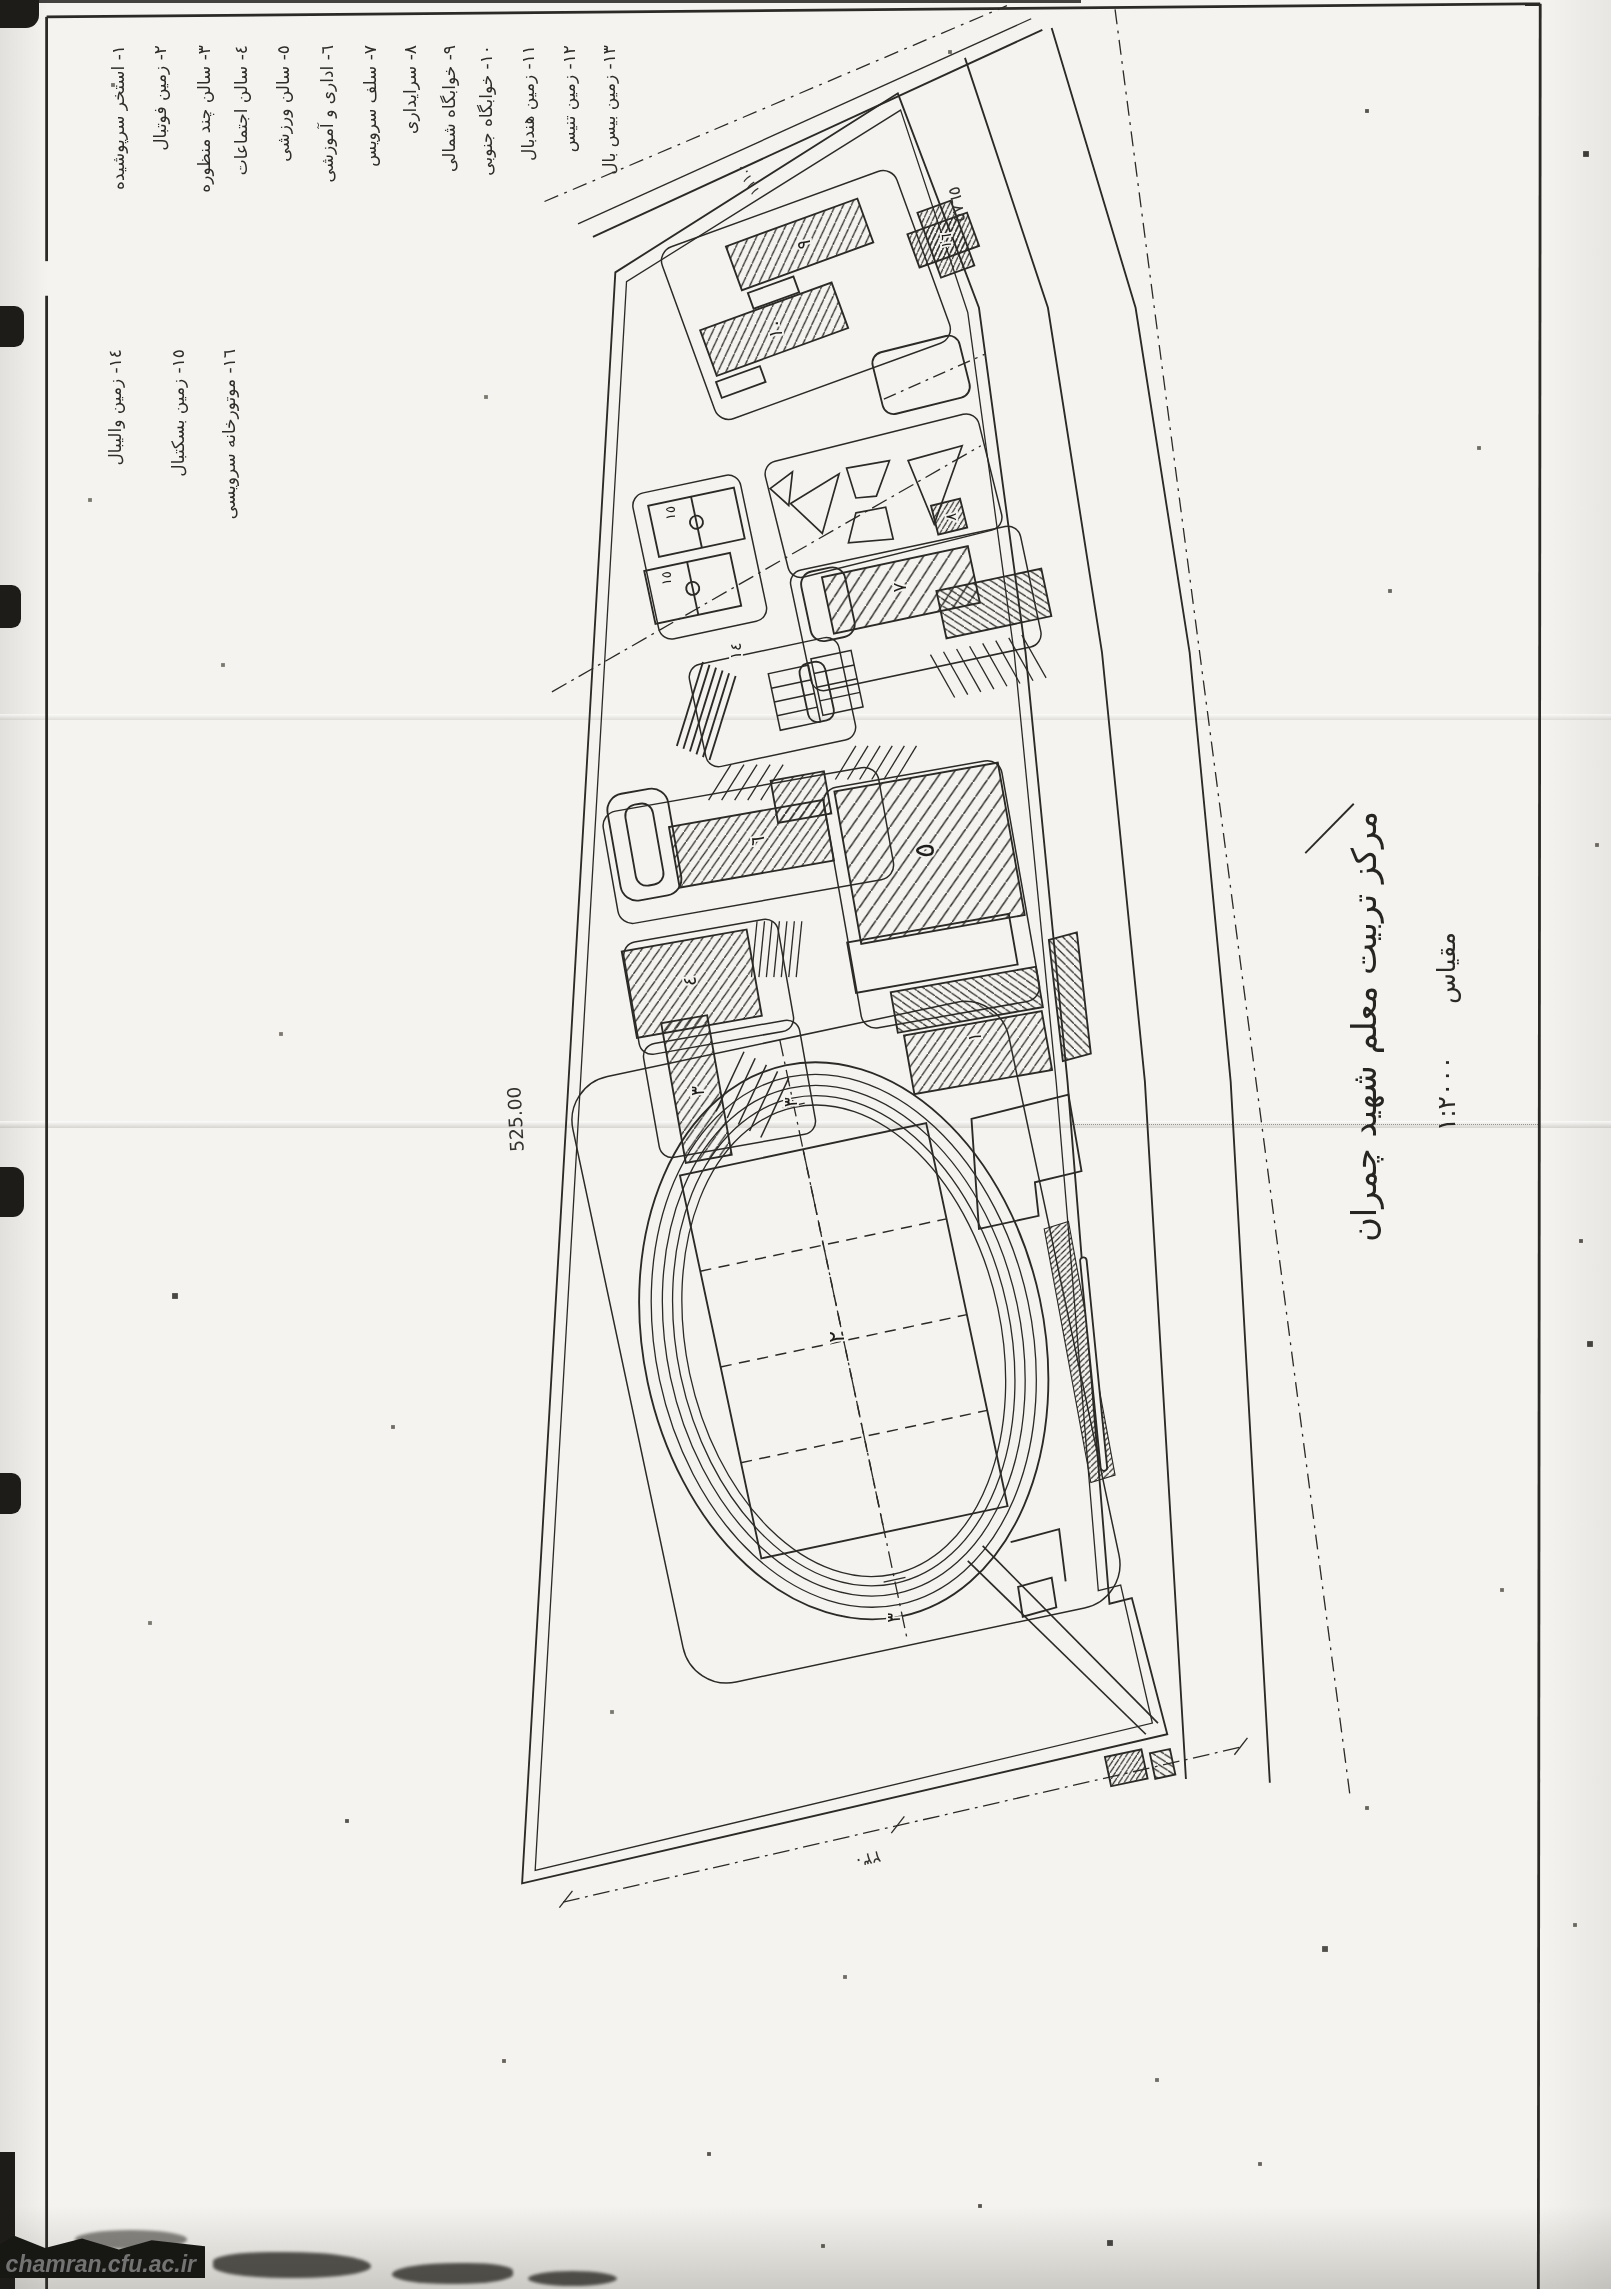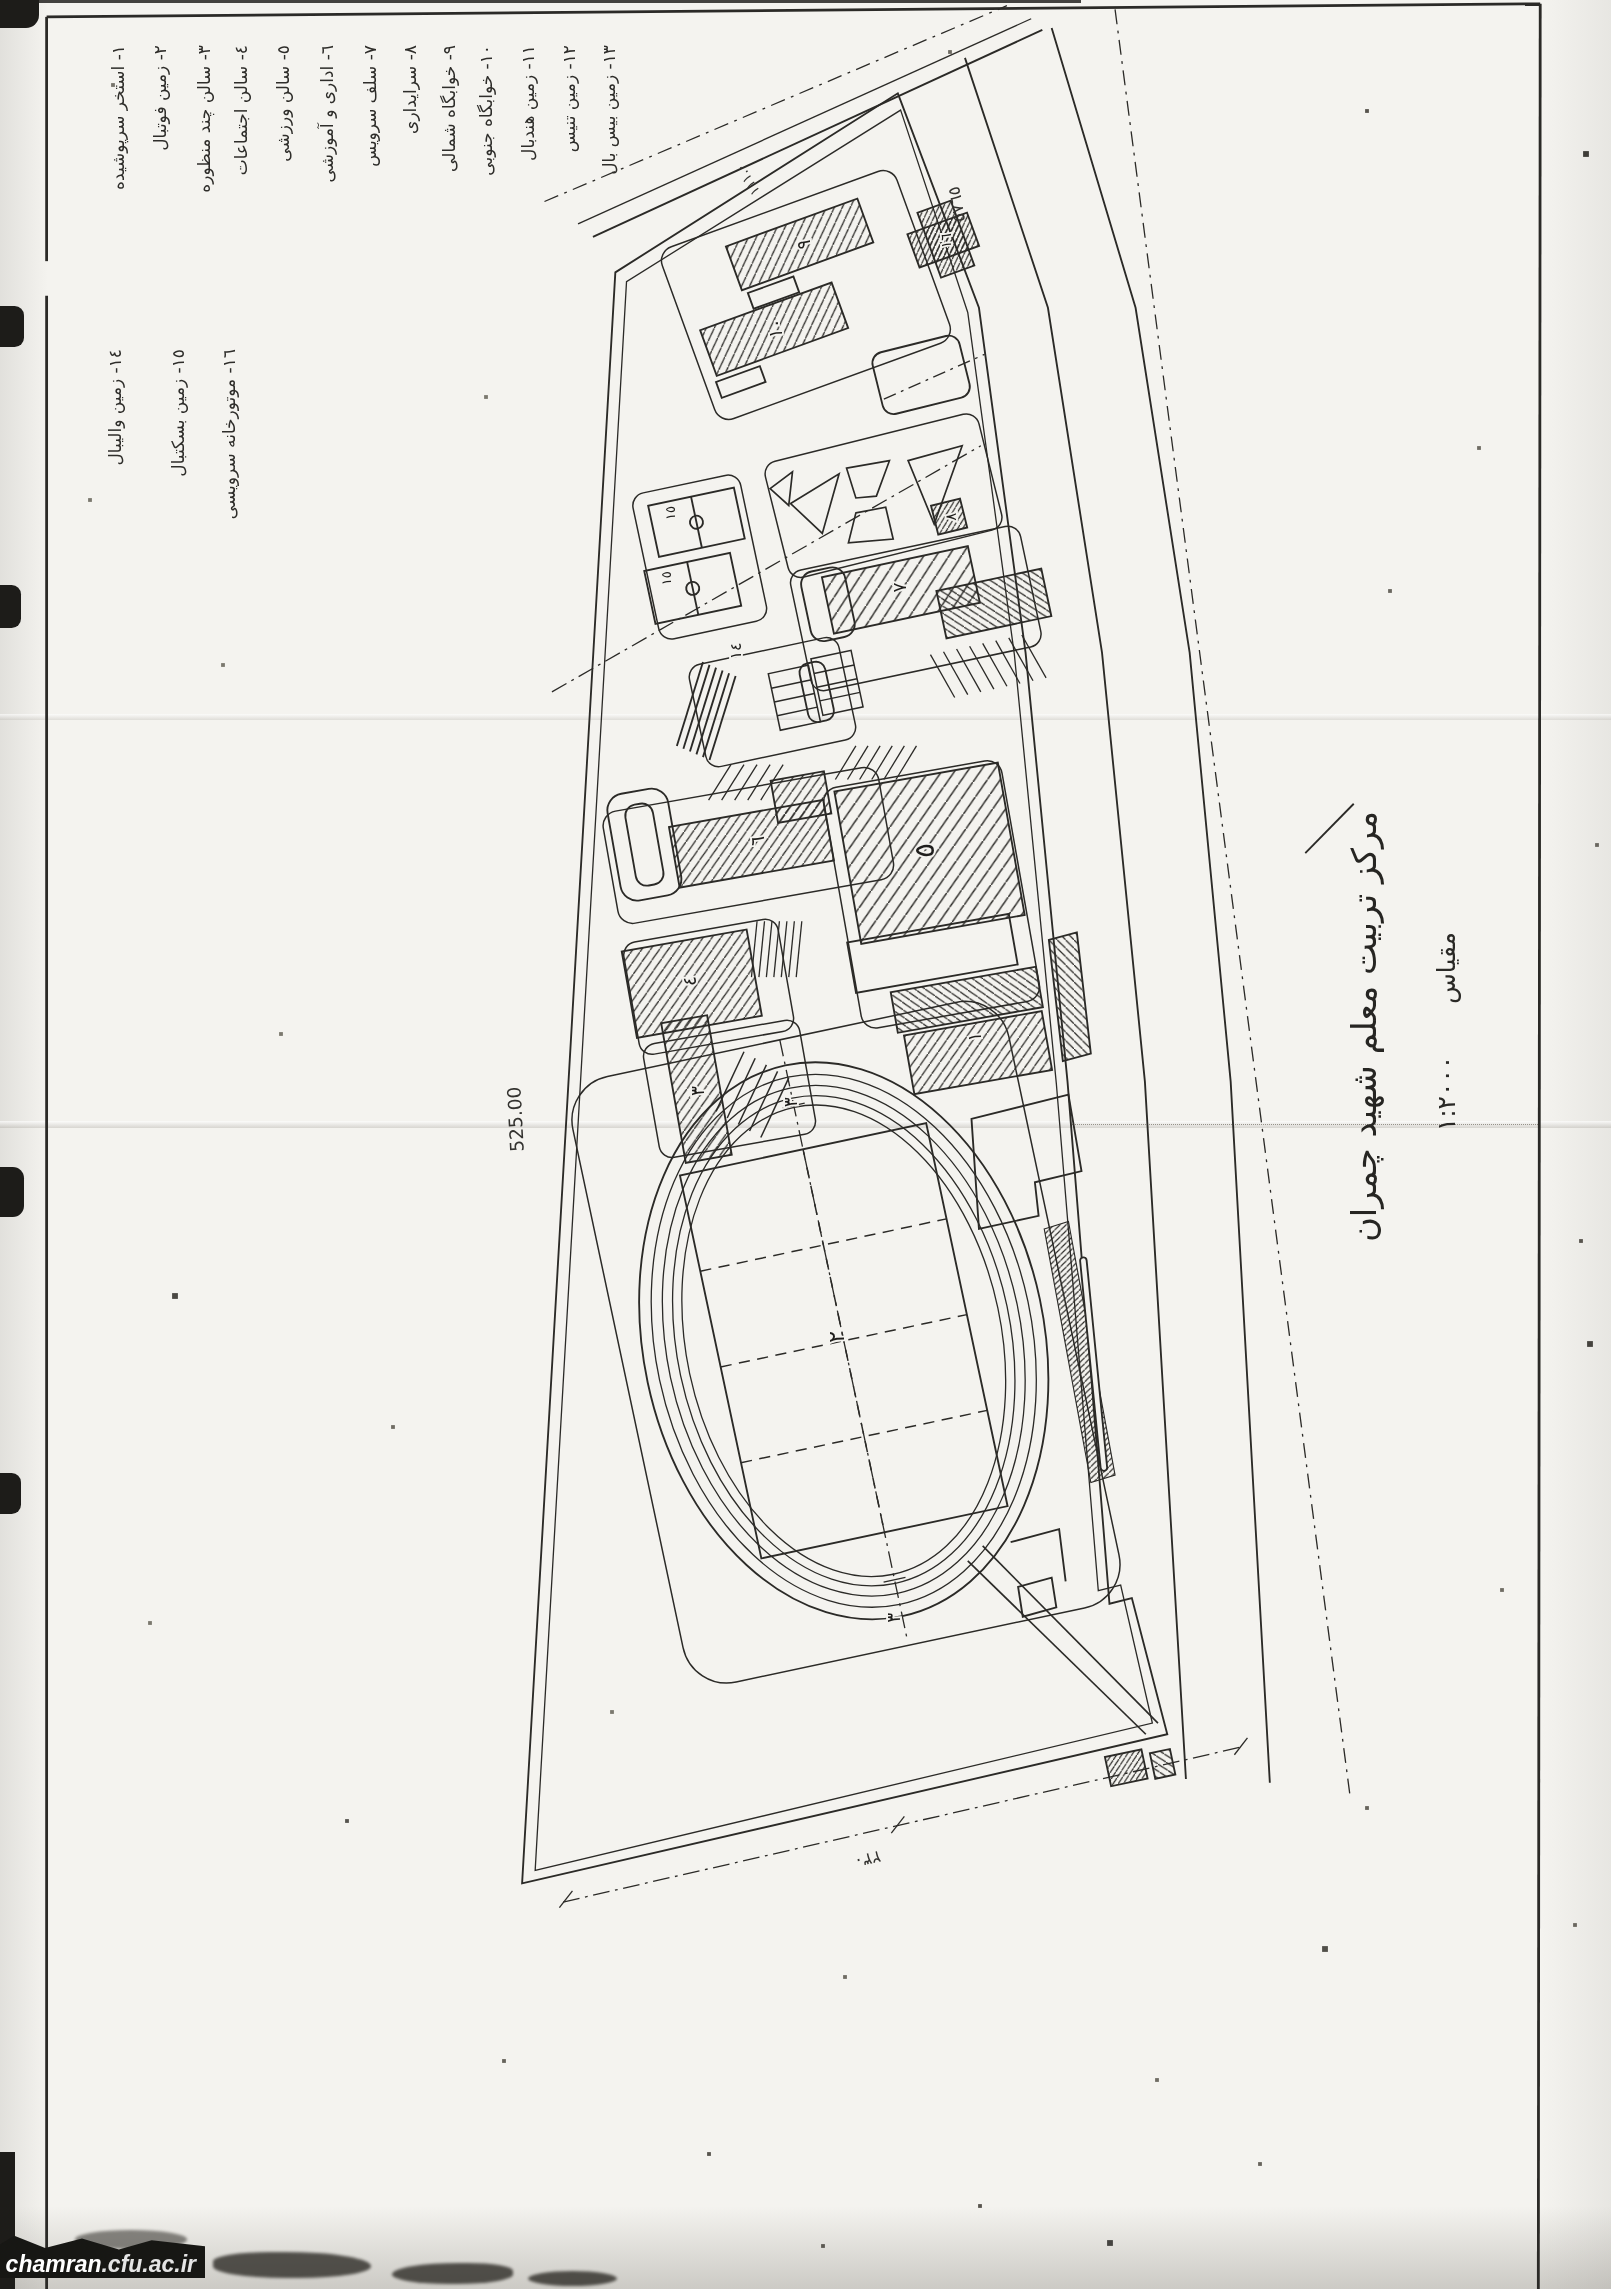--- a/index.html
+++ b/index.html
@@ -62,22 +62,22 @@
   .scale-gap{display:inline-block;width:52px;}
   svg{position:absolute;left:0;top:0;}
   
   .watermark{
     position:absolute;left:0;top:2235px;width:205px;height:43px;background:#171714;
     clip-path:polygon(0 22%,7% 2%,22% 30%,40% 8%,58% 34%,74% 12%,100% 26%,100% 100%,0 100%);
     display:flex;align-items:flex-end;padding:0 0 1.9px 5.6px;box-sizing:border-box;
     font-family:"Liberation Sans",sans-serif;font-style:italic;font-weight:bold;font-size:23px;
     letter-spacing:0px;line-height:1;
   }
-  .wm-site{color:#ffffff;}
-  .wm-domain{color:#e5e5e5;}
+  .wm-site{color:#737373;}
+  .wm-domain{color:#737373;}
 </style>
 </head>
 <body>
 
 <div id="page">
 
   <div class="paper-shade-left"></div>
   <div class="paper-shade-right"></div>
   <div class="paper-shade-bottom"></div>
   <div class="crease1"></div>

